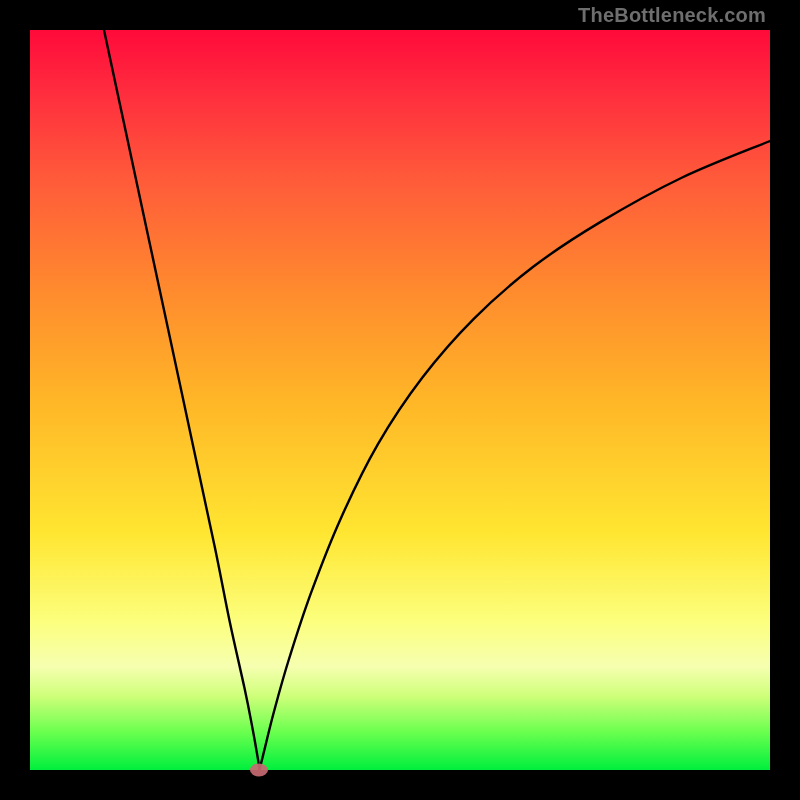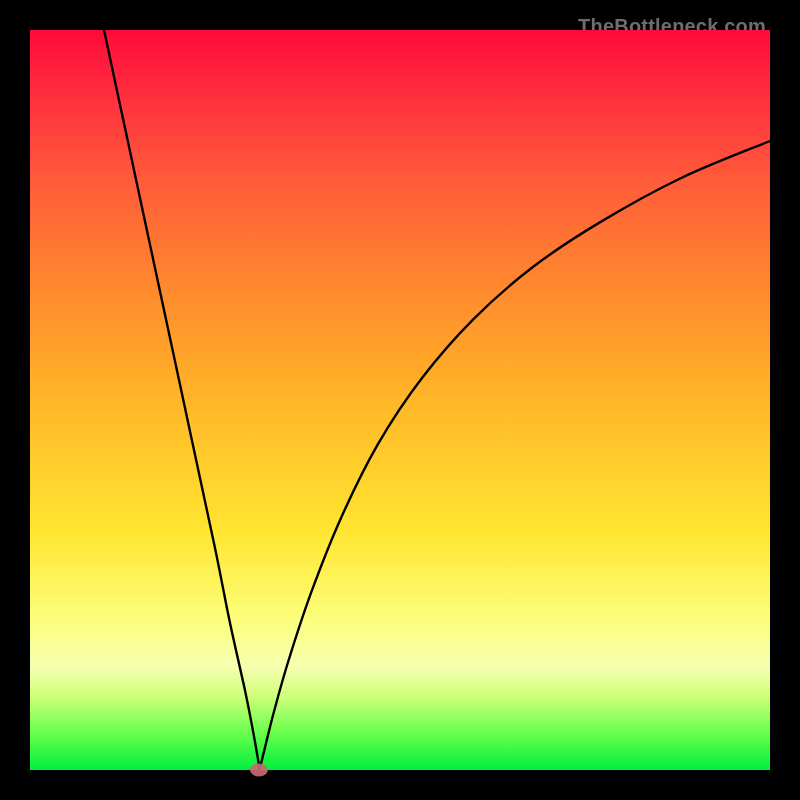--- a/index.html
+++ b/index.html
@@ -41,21 +41,20 @@
   }
   .attribution {
     position: absolute;
     top: 4px;
     right: 34px;
     color: #6e6e6e;
     font-size: 20px;
     font-weight: 600;
     letter-spacing: 0.2px;
     user-select: none;
-    margin-top: 11px;
   }
   svg.curve {
     position: absolute;
     left: 0;
     top: 0;
     width: 740px;
     height: 740px;
   }
   .dot {
     position: absolute;

